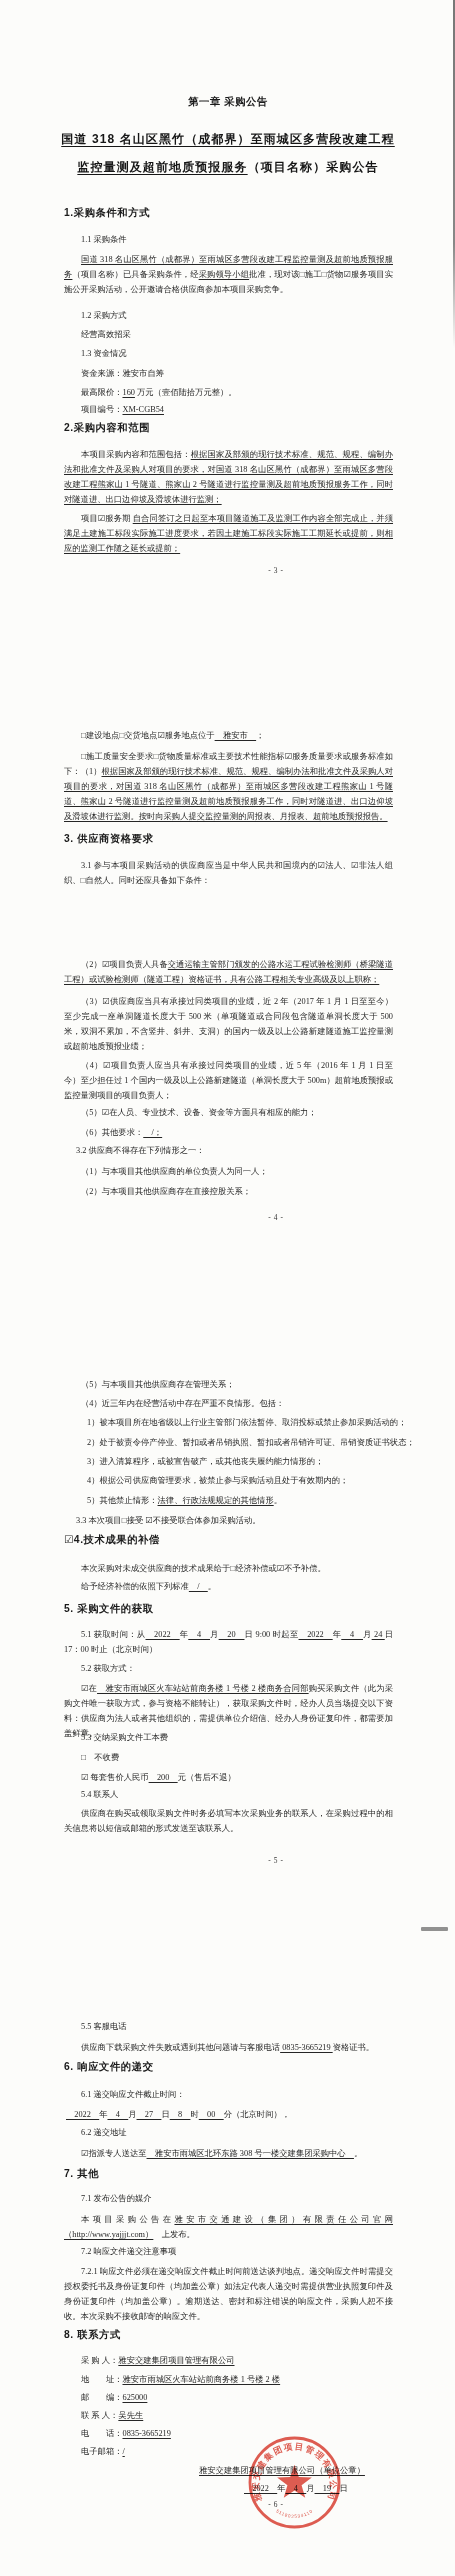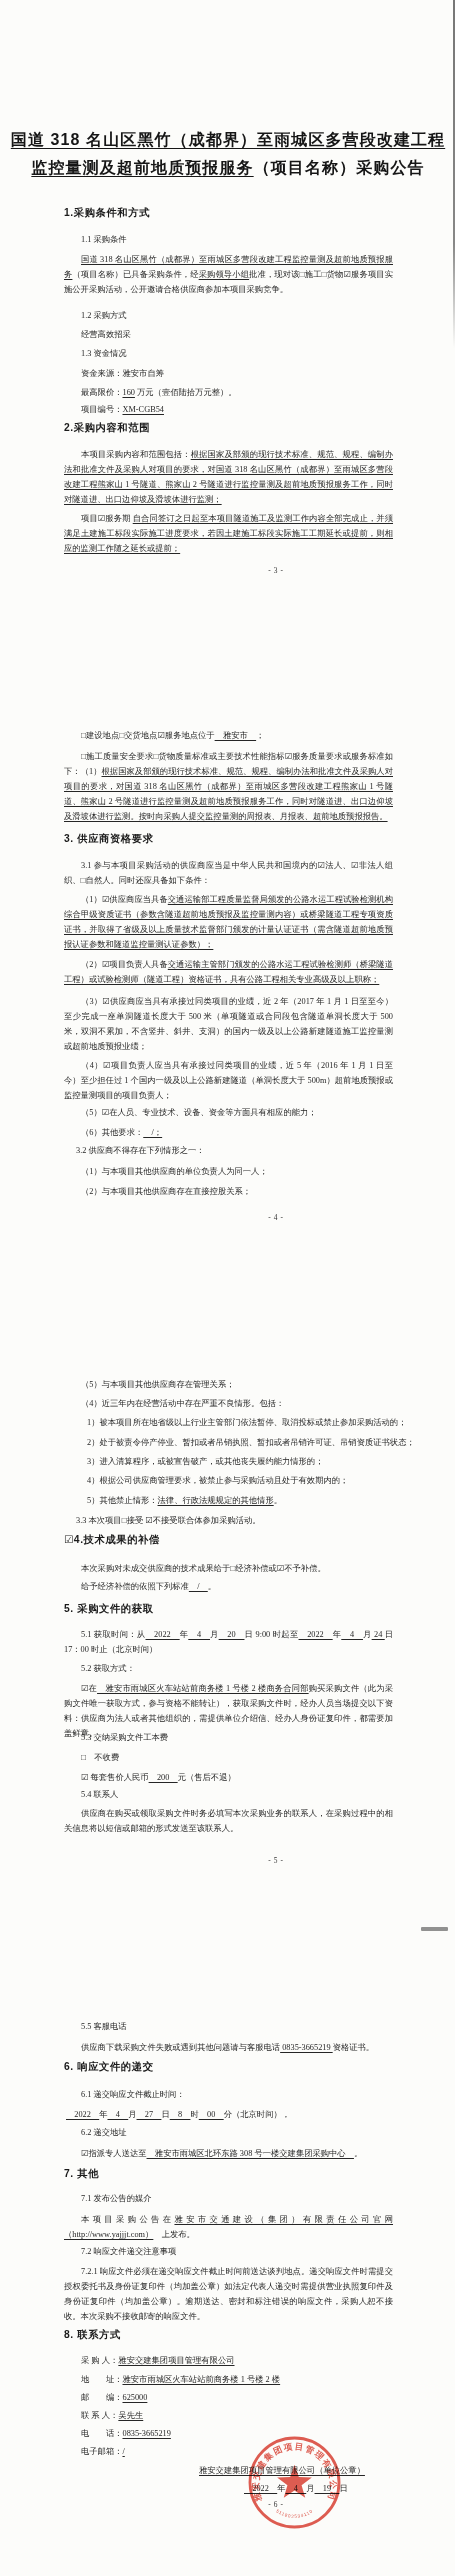--- a/index.html
+++ b/index.html
@@ -5,38 +5,39 @@
   *{box-sizing:border-box}
   html,body{margin:0;padding:0;background:#ffffff}
   #page{position:relative;width:456px;height:2576px;background:#fcfcfa;
         font-family:"Liberation Serif","DejaVu Serif",serif;color:#262626;overflow:hidden}
   .blk{position:absolute;font-size:8.3px;line-height:15px}
   .w{width:329px;text-align:justify}
   .i30{text-indent:17px}
   .hd{font-family:"Liberation Sans","DejaVu Sans",sans-serif;font-weight:700;
       font-size:10.3px;line-height:13.7px;letter-spacing:0.6px;color:#1b1b1b}
   .title{font-family:"Liberation Sans","DejaVu Sans",sans-serif;font-weight:700;
-         font-size:16px;letter-spacing:1.1px;color:#161616}
+         font-size:12px;letter-spacing:1.1px;color:#161616}
   .center{left:0;width:456px;text-align:center}
   .u{text-decoration:underline;text-underline-offset:2.3px;text-decoration-thickness:0.6px}
   .title .u{text-underline-offset:3.4px;text-decoration-thickness:1.1px}
   .pg{font-size:7.4px;letter-spacing:0.6px;color:#333}
   .edge{position:absolute;left:453px;top:0;width:2.3px;height:348px;
         background:linear-gradient(#1f1f1f 0%,#3a3a3a 70%,rgba(60,60,60,0) 100%);opacity:.6}
   .artifact{position:absolute;left:421px;top:1927px;width:27px;height:4px;
             background:#4a4a4a;opacity:.6;border-radius:1.1px}
   #stamp{position:absolute;left:246px;top:2434px;opacity:.82;mix-blend-mode:multiply}
 </style>
 </head>
 <body>
 
 <div id="page">
 
   <div class="edge"></div>
 
+  <div class="blk center hd" style="top:95px">第一章  采购公告</div>
   <div class="blk center title" style="top:132px"><span class="u">国道 318 名山区黑竹（成都界）至雨城区多营段改建工程</span></div>
   <div class="blk center title" style="top:160px"><span class="u">监控量测及超前地质预报服务</span><span>（项目名称）采购公告</span></div>
 
   <div class="blk hd" style="top:206px;left:64px">1.采购条件和方式</div>
   <div class="blk" style="top:232px;left:81px">1.1 采购条件</div>
   <div class="blk w i30" style="top:252px;left:64px"><span class="u">国道 318 名山区黑竹（成都界）至雨城区多营段改建工程监控量测及超前地质预报服务</span><span>（项目名称）已具备采购条件，经</span><span class="u">采购领导小组</span><span>批准，现对该□施工□货物☑服务项目实施公开采购活动，公开邀请合格供应商参加本项目采购竞争。</span></div>
   <div class="blk" style="top:308px;left:81px">1.2 采购方式</div>
   <div class="blk" style="top:327px;left:81px">经营高效招采</div>
   <div class="blk" style="top:346px;left:81px">1.3 资金情况</div>
   <div class="blk" style="top:366px;left:81px">资金来源：雅安市自筹</div>
@@ -46,21 +47,20 @@
   <div class="blk hd" style="top:421px;left:64px">2.采购内容和范围</div>
   <div class="blk w i30" style="top:447px;left:64px"><span>本项目采购内容和范围包括：</span><span class="u">根据国家及部颁的现行技术标准、规范、规程、编制办法和批准文件及采购人对项目的要求，对国道 318 名山区黑竹（成都界）至雨城区多营段改建工程熊家山 1 号隧道、熊家山 2 号隧道进行监控量测及超前地质预报服务工作，同时对隧道进、出口边仰坡及滑坡体进行监测；</span></div>
   <div class="blk w i30" style="top:511px;left:64px"><span>项目☑服务期 </span><span class="u">自合同签订之日起至本项目隧道施工及监测工作内容全部完成止，并须满足土建施工标段实际施工进度要求，若因土建施工标段实际施工工期延长或提前，则相应的监测工作随之延长或提前；</span></div>
   <div class="blk center pg" style="top:563px;left:48px">- 3 -</div>
 
   <div class="blk" style="top:728px;left:81px"><span>□建设地点□交货地点☑服务地点位于</span><span class="u">　雅安市　</span><span>；</span></div>
   <div class="blk w i30" style="top:749px;left:64px"><span>□施工质量安全要求□货物质量标准或主要技术性能指标☑服务质量要求或服务标准如下：（1）</span><span class="u">根据国家及部颁的现行技术标准、规范、规程、编制办法和批准文件及采购人对项目的要求，对国道 318 名山区黑竹（成都界）至雨城区多营段改建工程熊家山 1 号隧道、熊家山 2 号隧道进行监控量测及超前地质预报服务工作，同时对隧道进、出口边仰坡及滑坡体进行监测。按时向采购人提交监控量测的周报表、月报表、超前地质预报报告。</span></div>
 
   <div class="blk hd" style="top:832px;left:64px">3. 供应商资格要求</div>
   <div class="blk w i30" style="top:858px;left:64px">3.1 参与本项目采购活动的供应商应当是中华人民共和国境内的☑法人、☑非法人组织、□自然人。同时还应具备如下条件：</div>
-  <div class="blk w i30" style="top:892px;left:64px"><span>（1）☑供应商应当具备</span><span class="u">交通运输部工程质量监督局颁发的公路水运工程试验检测机构综合甲级资质证书（参数含隧道超前地质预报及监控量测内容）或桥梁隧道工程专项资质证书，并取得了省级及以上质量技术监督部门颁发的计量认证证书（需含隧道超前地质预报认证参数和隧道监控量测认证参数）；</span></div>
   <div class="blk w i30" style="top:957px;left:64px"><span>（2）☑项目负责人具备</span><span class="u">交通运输主管部门颁发的公路水运工程试验检测师（桥梁隧道工程）或试验检测师（隧道工程）资格证书，具有公路工程相关专业高级及以上职称；</span></div>
   <div class="blk w i30" style="top:994px;left:64px">（3）☑供应商应当具有承接过同类项目的业绩，近 2 年（2017 年 1 月 1 日至至今）至少完成一座单洞隧道长度大于 500 米（单项隧道或合同段包含隧道单洞长度大于 500 米，双洞不累加，不含竖井、斜井、支洞）的国内一级及以上公路新建隧道施工监控量测或超前地质预报业绩；</div>
   <div class="blk w i30" style="top:1058px;left:64px">（4）☑项目负责人应当具有承接过同类项目的业绩，近 5 年（2016 年 1 月 1 日至今）至少担任过 1 个国内一级及以上公路新建隧道（单洞长度大于 500m）超前地质预报或监控量测项目的项目负责人；</div>
   <div class="blk" style="top:1105px;left:81px">（5）☑在人员、专业技术、设备、资金等方面具有相应的能力；</div>
   <div class="blk" style="top:1125px;left:81px"><span>（6）其他要求：</span><span class="u">　/；</span></div>
   <div class="blk" style="top:1143px;left:76px">3.2 供应商不得存在下列情形之一：</div>
   <div class="blk" style="top:1164px;left:81px">（1）与本项目其他供应商的单位负责人为同一人；</div>
   <div class="blk" style="top:1184px;left:81px">（2）与本项目其他供应商存在直接控股关系；</div>
   <div class="blk center pg" style="top:1210px;left:48px">- 4 -</div>
 

